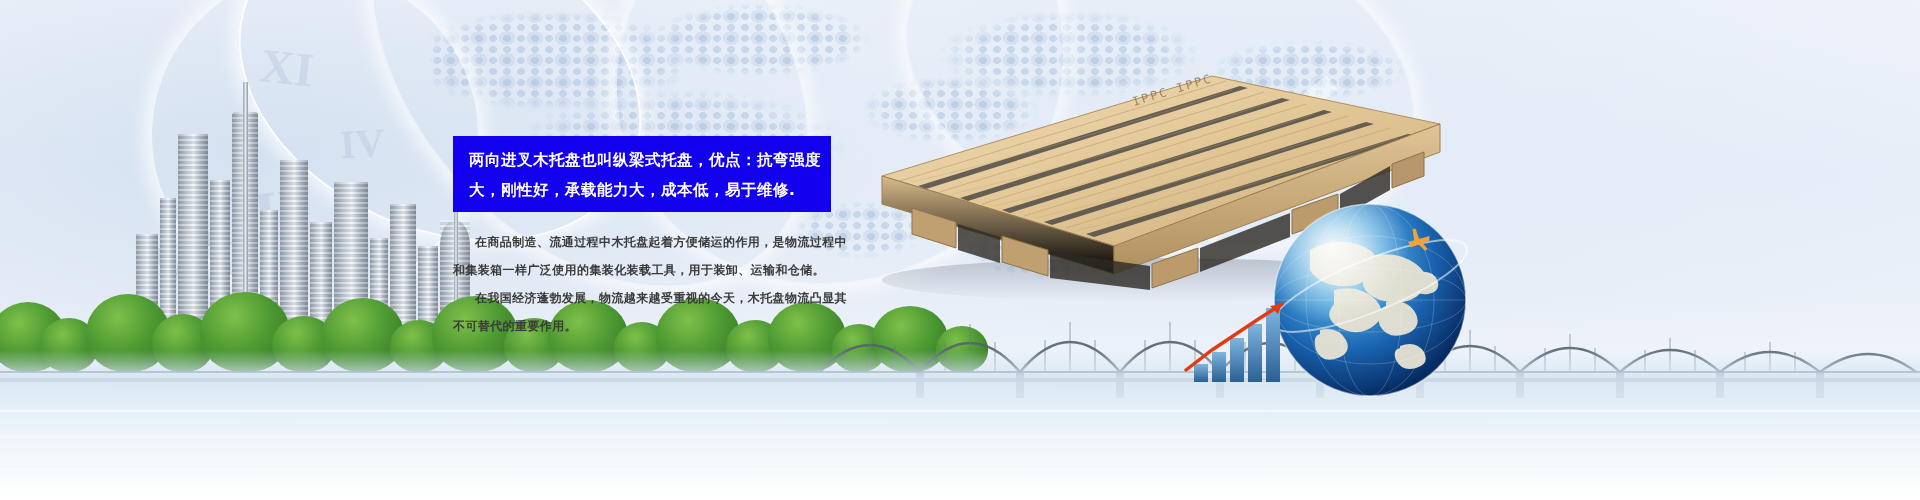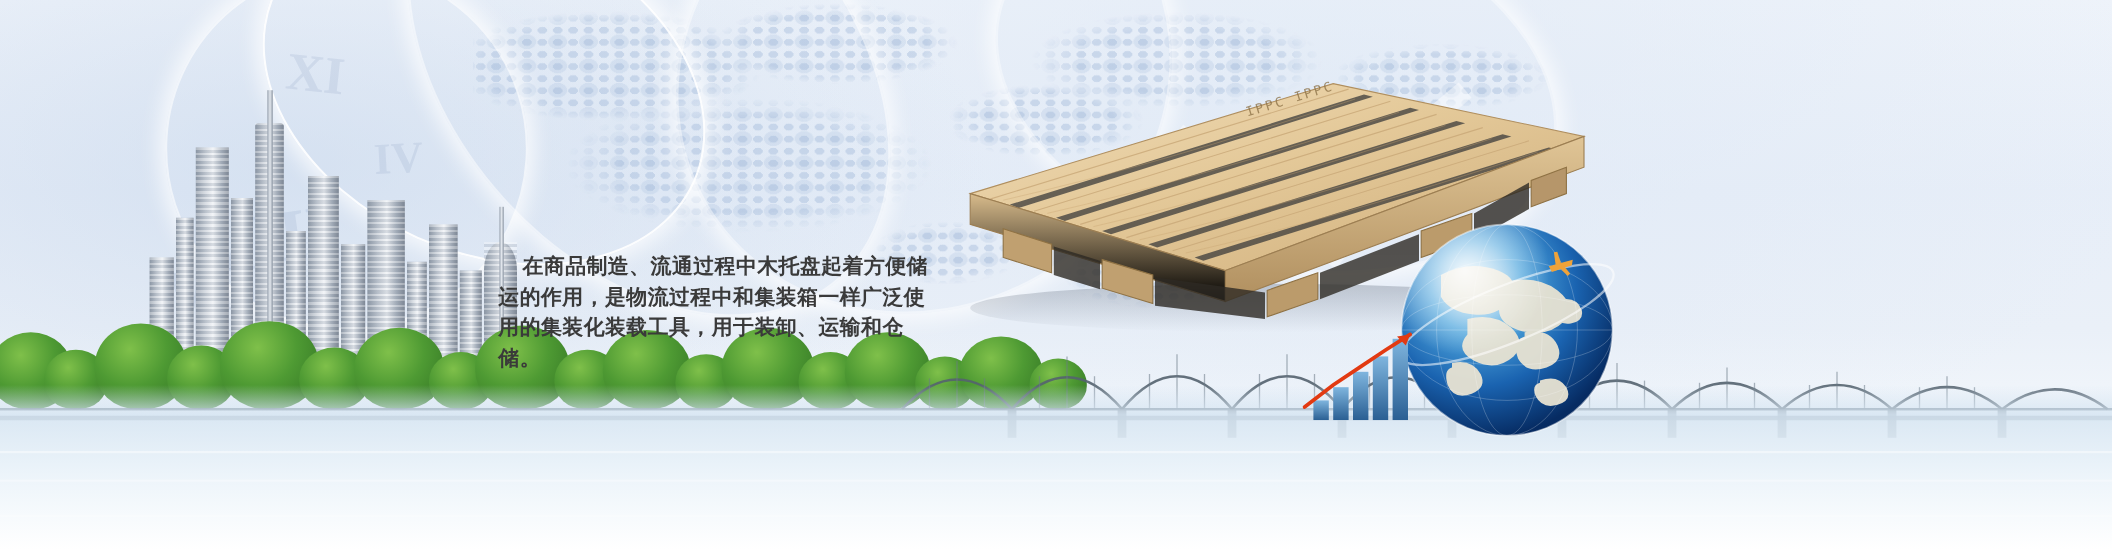--- a/index.html
+++ b/index.html
@@ -122,21 +122,21 @@
     background:#1200ef;
     padding:9px 12px 0 16px;
   }
   .callout p {
     color:#ffffff; font-size:15.5px; line-height:30px; font-weight:700;
     letter-spacing:.5px; white-space:nowrap;
     font-family:"DejaVu Sans","Liberation Sans",sans-serif;
   }
   .para {
     position:absolute; left:453px; top:228px; width:400px;
-    color:#3a3a3a; font-size:19px; line-height:28px; font-weight:700;
+    color:#3a3a3a; font-size:12px; line-height:28px; font-weight:700;
     letter-spacing:.4px;
     font-family:"DejaVu Sans","Liberation Sans",sans-serif;
   }
   .para p { text-indent:22px; }
 </style>
 </head>
 <body>
 
 <div id="banner">
 
@@ -416,18 +416,23 @@
         <rect x="88" y="8" width="14" height="74" fill="url(#barG)"></rect>
       </g>
       <g>
         <path d="M8 70 L34 50 L58 34 L82 18 L104 4" fill="none" stroke="#e23a12" stroke-width="3.4" stroke-linecap="round"></path>
         <path d="M104 4 L92 6 L100 14 Z" fill="#e23a12"></path>
       </g>
     </svg>
   </div>
 
 
+  <div class="callout">
+    <p>两向进叉木托盘也叫纵梁式托盘，优点：抗弯强度</p>
+    <p>大，刚性好，承载能力大，成本低，易于维修.</p>
+  </div>
 
   <div class="para">
     <p>在商品制造、流通过程中木托盘起着方便储运的作用，是物流过程中和集装箱一样广泛使用的集装化装载工具，用于装卸、运输和仓储。</p>
+    <p>在我国经济蓬勃发展，物流越来越受重视的今天，木托盘物流凸显其不可替代的重要作用。</p>
   </div>
 
 </div>
 
 </body></html>

